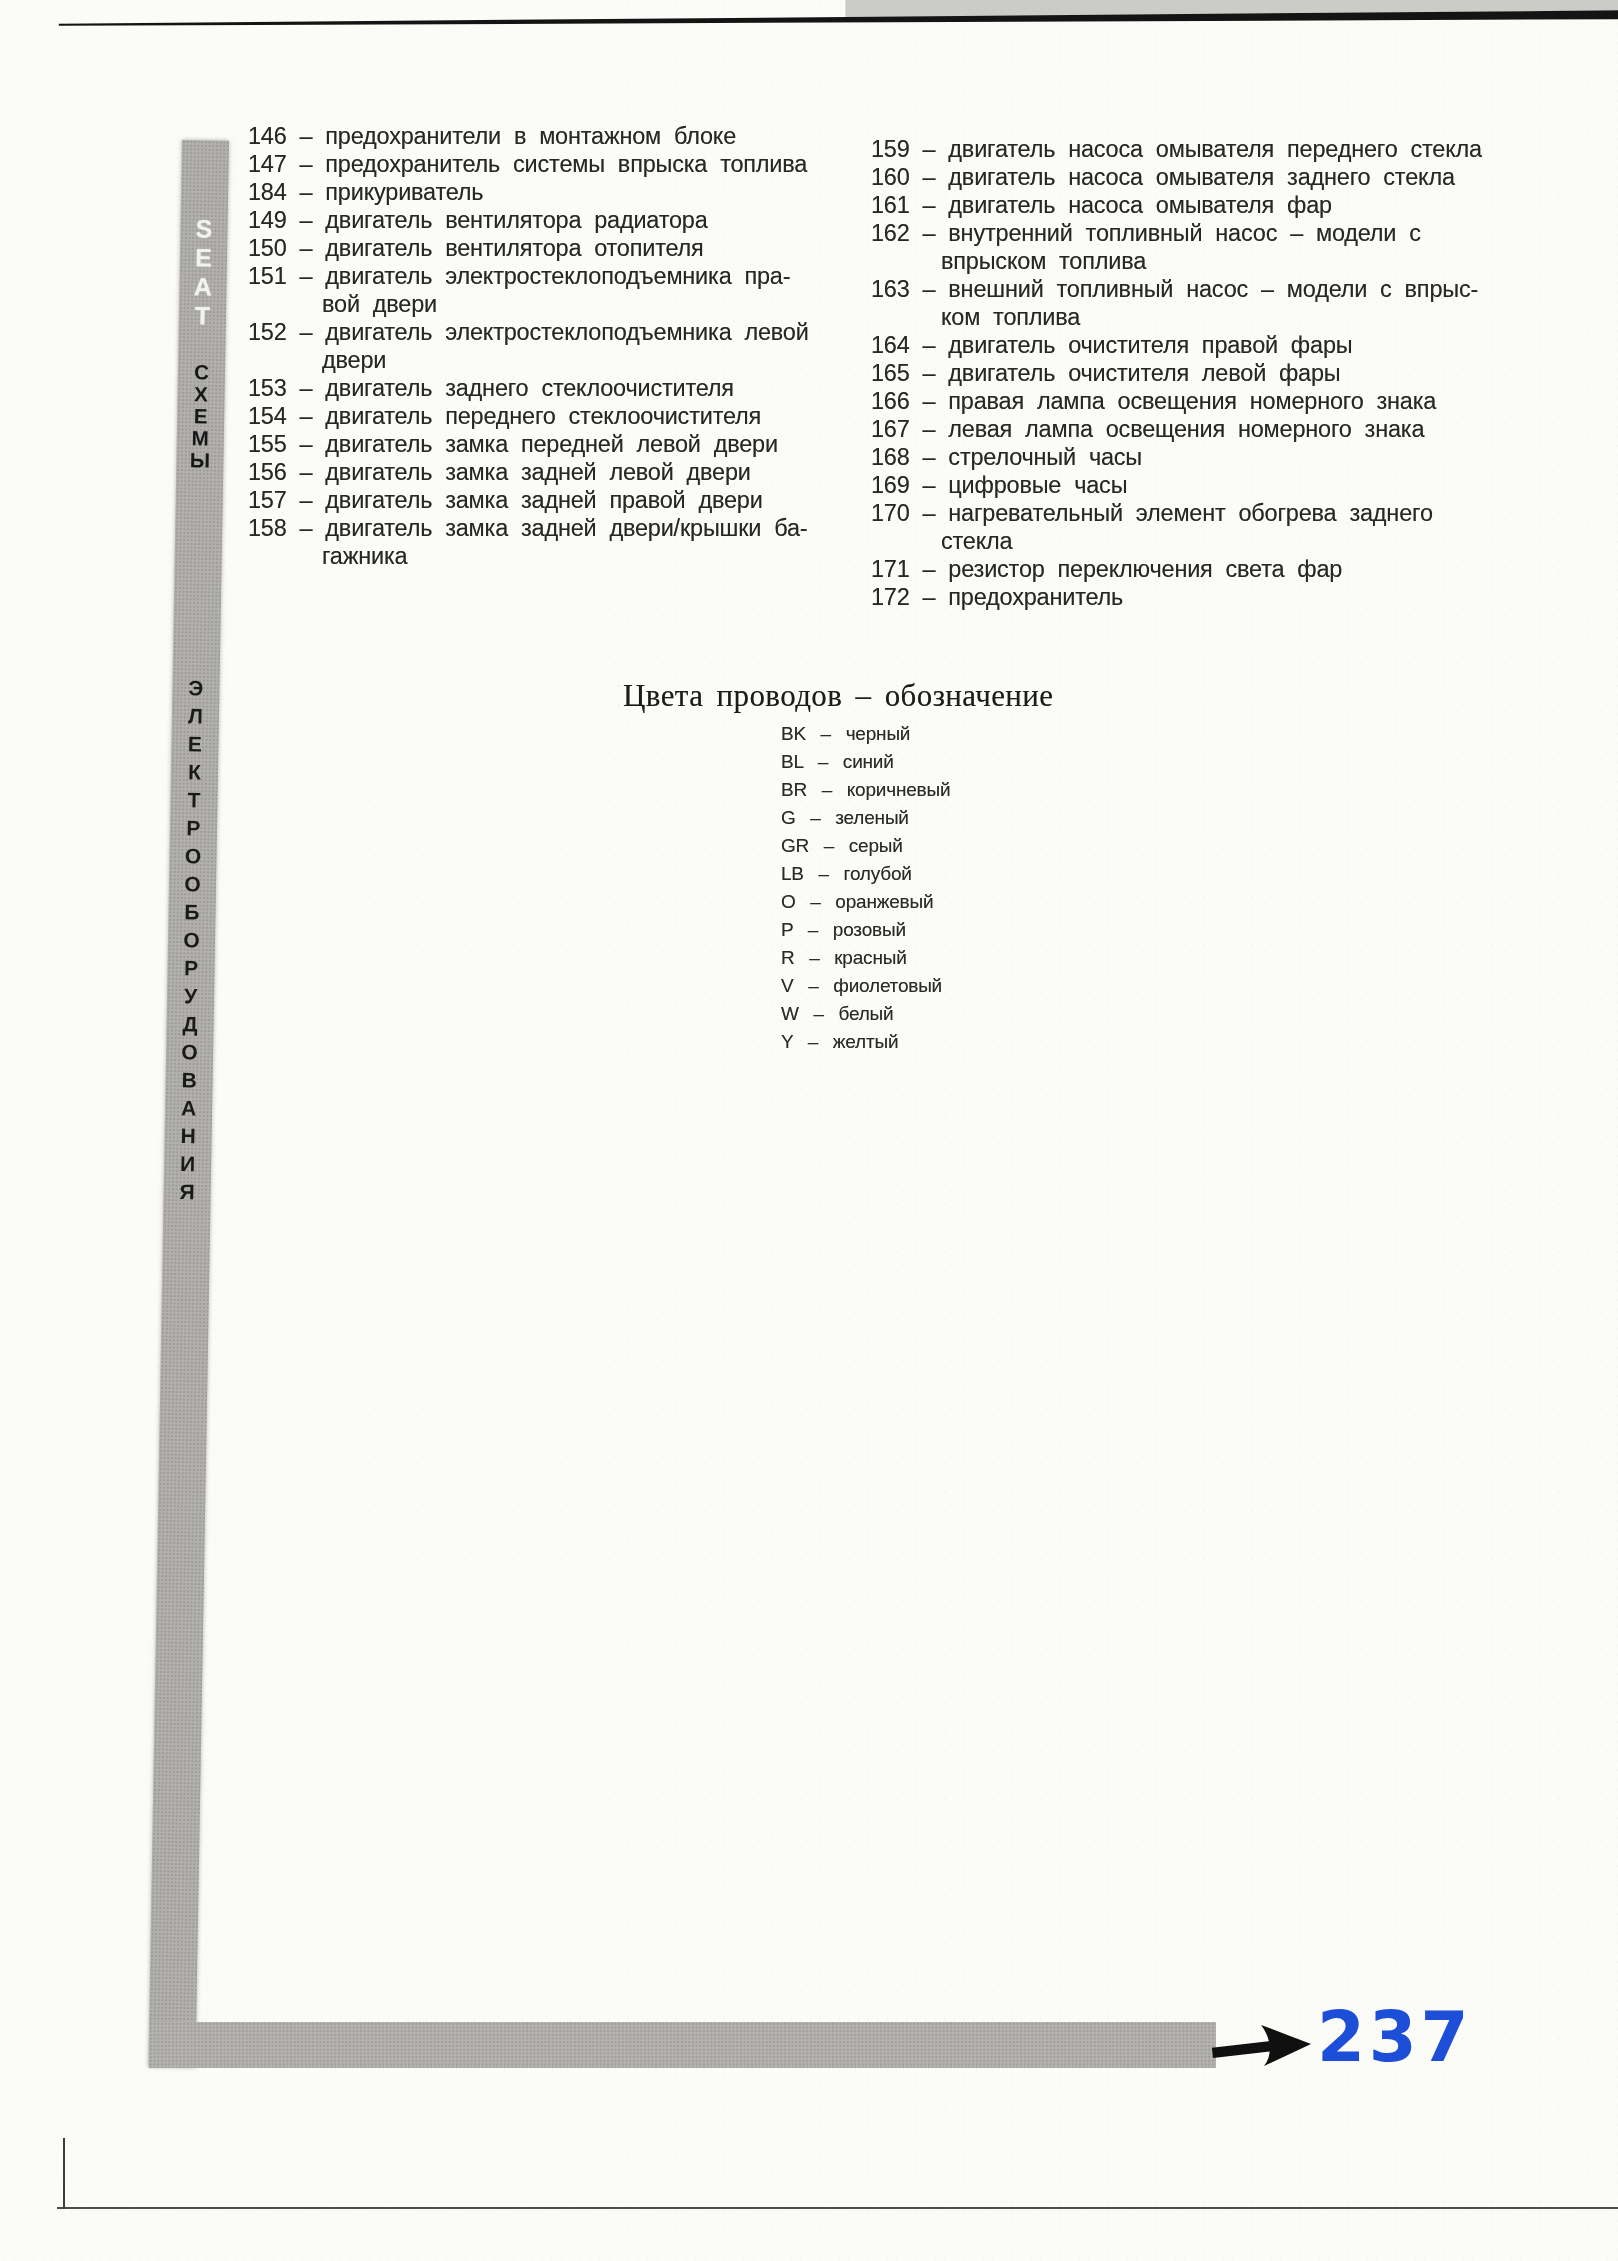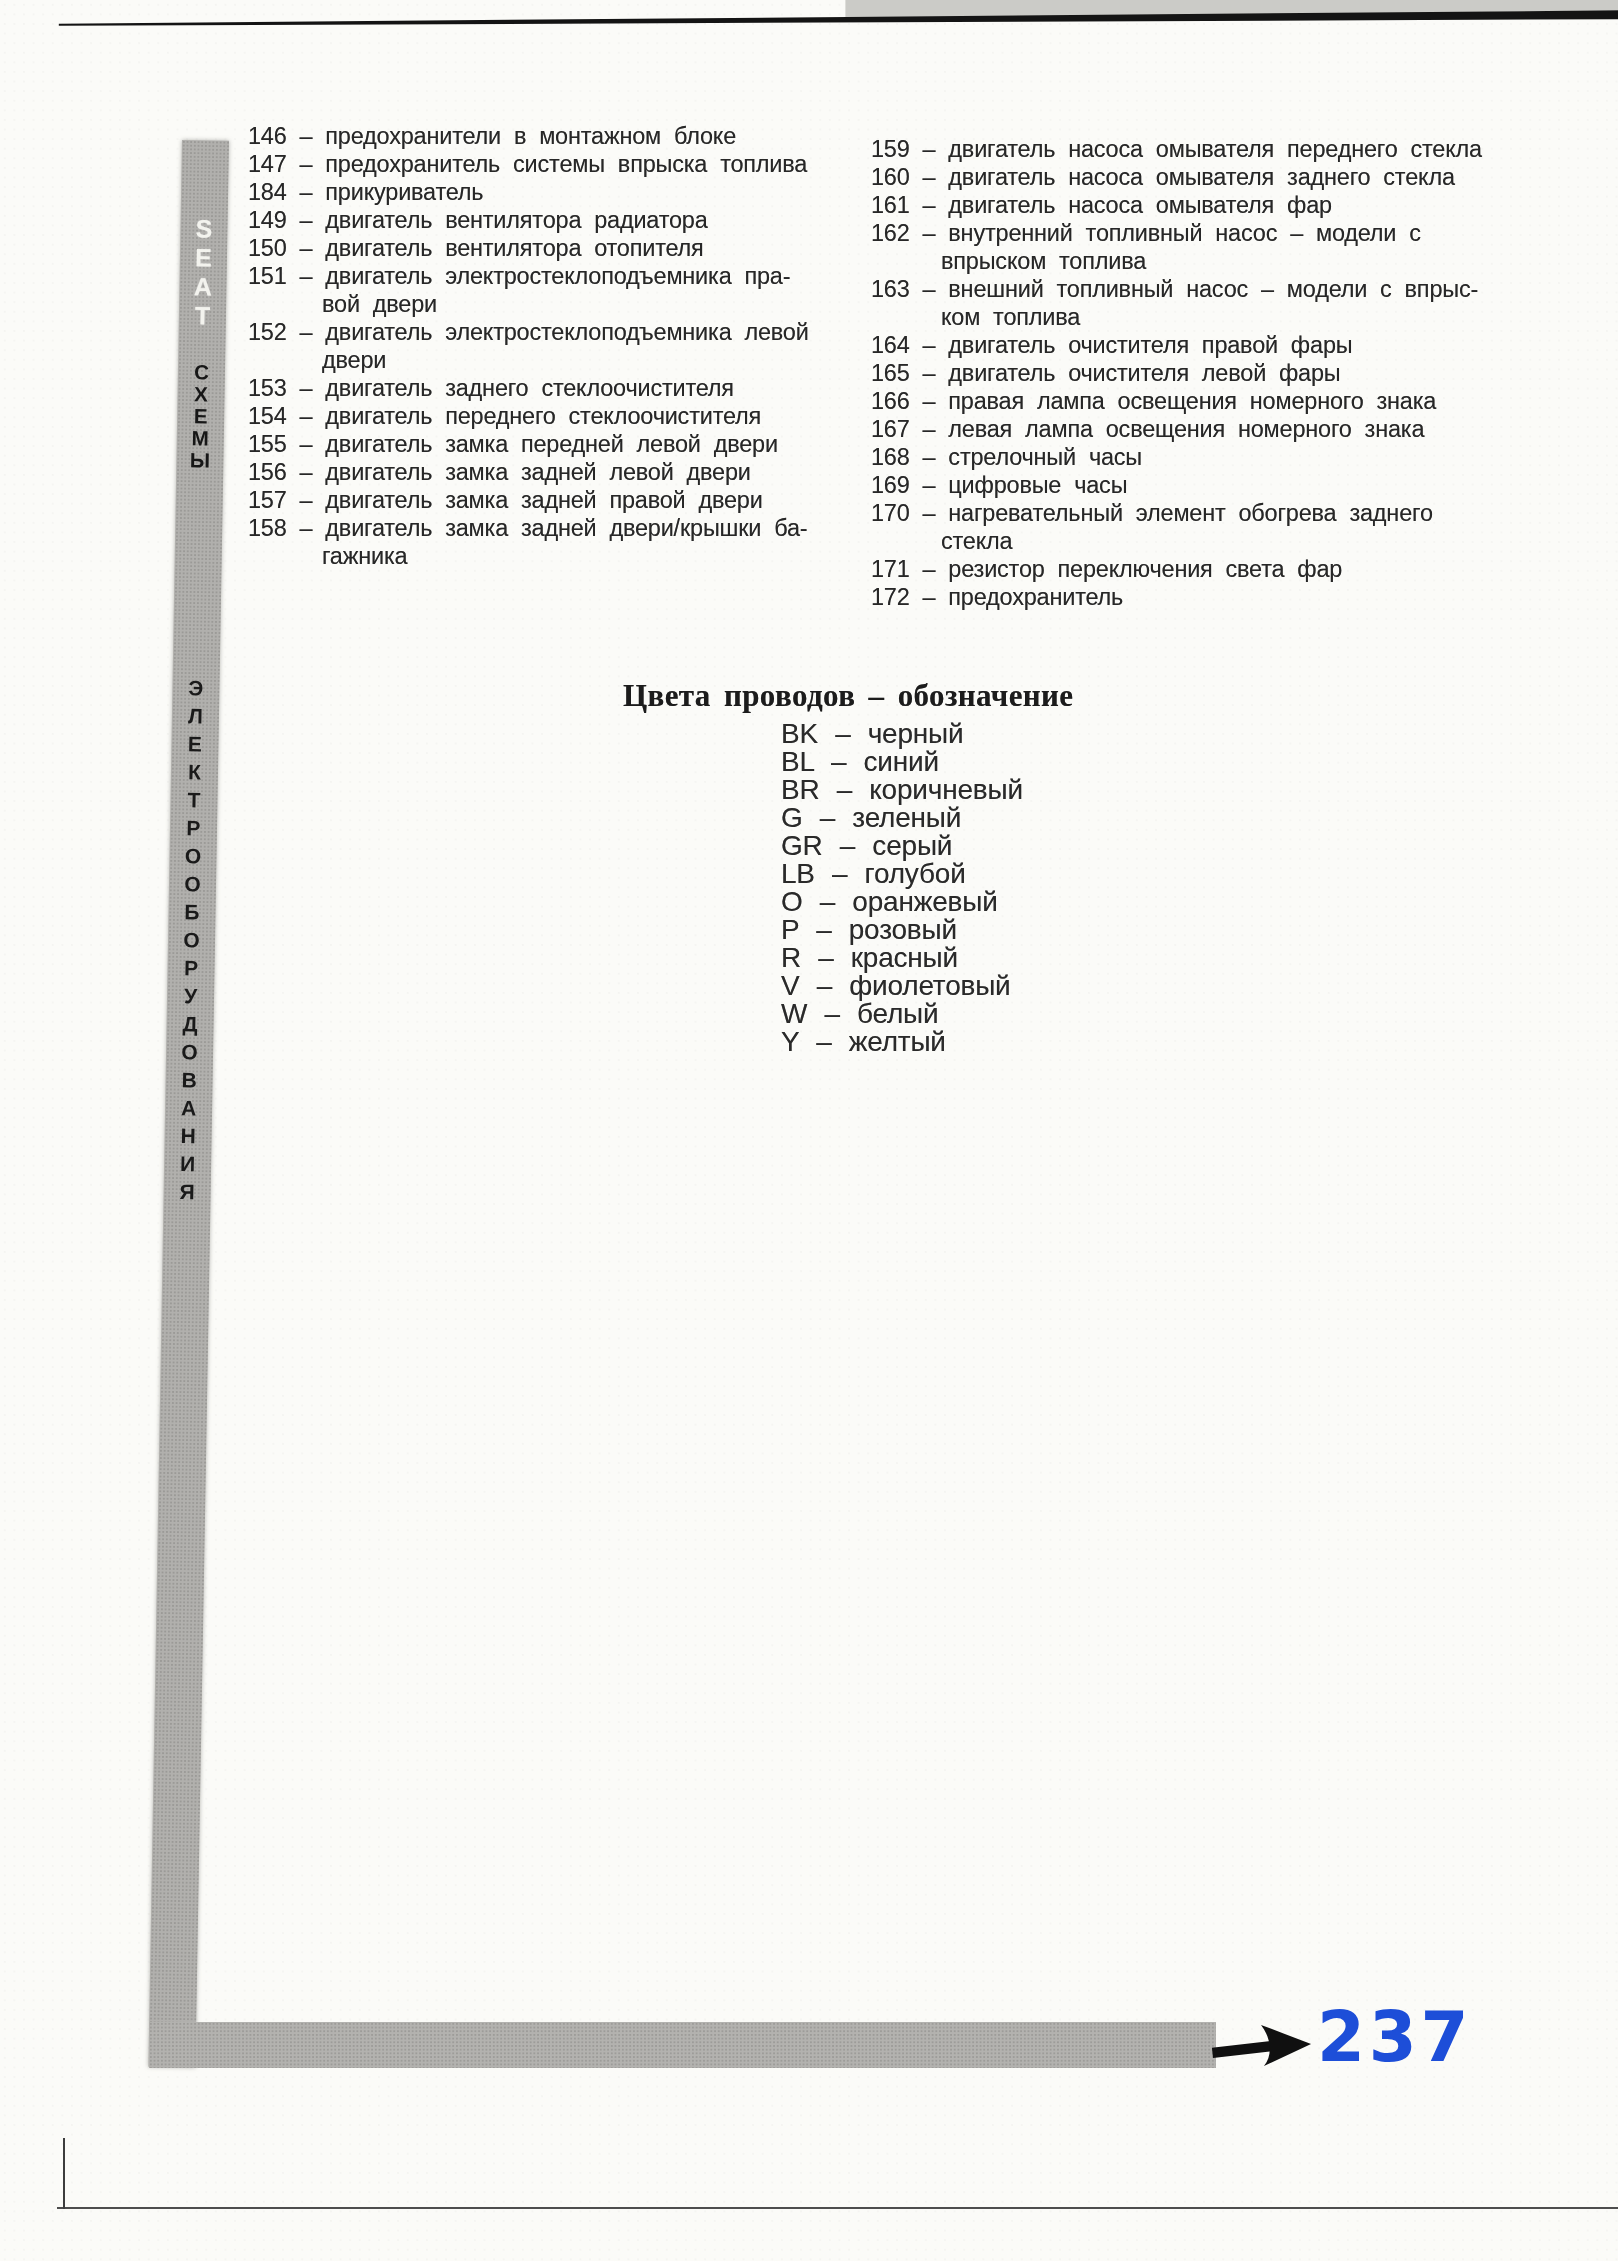--- a/index.html
+++ b/index.html
@@ -46,25 +46,25 @@
     color:#272727;text-shadow:0 0 0.4px rgba(40,40,40,0.45);}
   #legend-left{left:248px;top:122px;width:662px;}
   #legend-right{left:871px;top:135px;width:706px;}
   .legend-item{white-space:pre-line;}
   #legend-left .legend-item{padding-left:74px;text-indent:-74px;}
   #legend-right .legend-item{padding-left:70px;text-indent:-70px;}
 
   
   #colors-heading{
     left:623px;top:679px;white-space:nowrap;
-    font-family:"Liberation Serif", serif;font-weight:bold;
+    font-family:"Liberation Serif", serif;font-weight:normal;
     font-size:31px;line-height:34px;letter-spacing:0.4px;word-spacing:5.1px;
     color:#1c1c1c;text-shadow:0 0 0.4px rgba(20,20,20,0.5);
   }
-  #colors-list{left:781px;top:720px;font-size:28px;line-height:28px;
+  #colors-list{left:781px;top:720px;font-size:19px;line-height:28px;
     letter-spacing:-0.2px;word-spacing:9.6px;color:#2a2a2a;
     text-shadow:0 0 0.4px rgba(40,40,40,0.45);}
 
   
   #page-arrow{left:1211px;top:2016px;width:103px;height:59px;}
   #page-number{
     left:1317px;top:2003px;
     font-family:"DejaVu Sans", sans-serif;font-weight:bold;
     font-size:69px;line-height:69px;letter-spacing:3.7px;color:#1d4ed8;
   }

